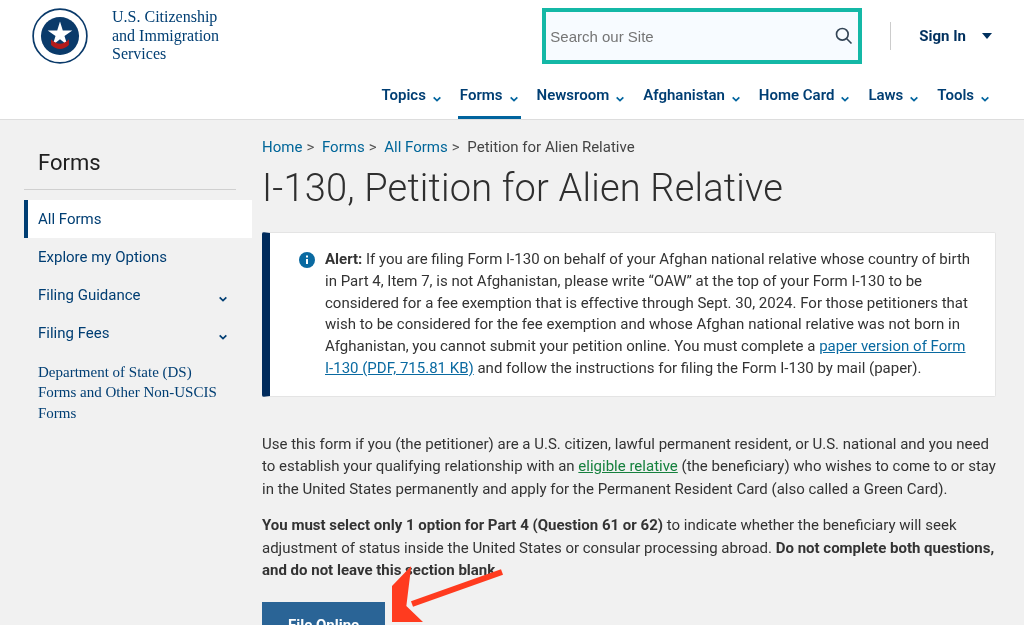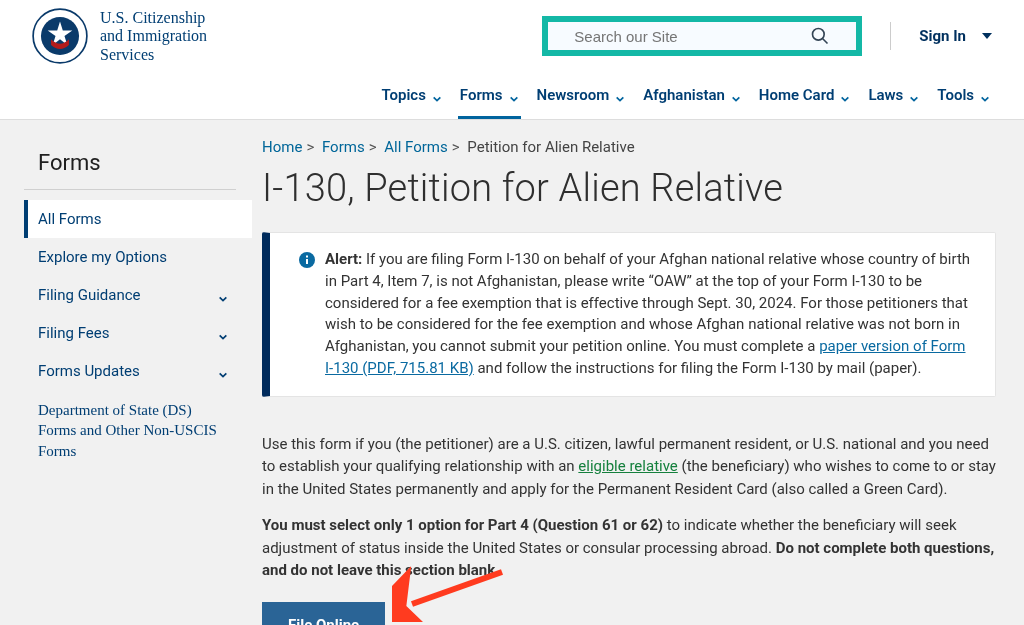--- a/index.html
+++ b/index.html
@@ -1,24 +1,24 @@
 <!DOCTYPE html>
 <html><head>
 <meta charset="utf-8">
 <style>
   * { box-sizing: border-box; margin: 0; padding: 0; }
   body { font-family: -apple-system, BlinkMacSystemFont, "Segoe UI", Roboto, Helvetica, Arial, sans-serif; background: #f1f1f1; color: #333; width: 1024px; }
   a { color: #006699; text-decoration: none; }
 
   .topbar { background: #fff; padding: 8px 32px; display: flex; align-items: center; gap: 16px; }
-  .logo-wrap { display: flex; align-items: flex-end; gap: 12px; }
+  .logo-wrap { display: flex; align-items: center; gap: 24px; }
   .seal { width: 56px; height: 56px; }
   .site-title { color: #003e73; font-family: Georgia, "Times New Roman", serif; font-size: 16px; line-height: 1.15; font-weight: 400; }
   .spacer { flex: 1; }
-  .search-box { display: flex; align-items: center; border: 6px solid #14b8a6; background: #f7fbff; width: 320px; height: 40px; padding: 0 26px; }
+  .search-box { display: flex; align-items: center; border: 4px solid #14b8a6; background: #f7fbff; width: 320px; height: 56px; padding: 0 4px; }
   .search-input { flex: 1; border: none; outline: none; background: transparent; font-size: 15px; color: #7a8aa0; }
   .search-icon { width: 20px; height: 20px; stroke: #345; fill: none; stroke-width: 2; }
   .vbar { width: 1px; height: 28px; background: #ccc; margin: 0 12px; }
   .signin { color: #00305e; font-weight: 700; font-size: 15px; display: flex; align-items: center; gap: 16px; }
   .caret-dn { width: 0; height: 0; border-left: 5px solid transparent; border-right: 5px solid transparent; border-top: 6px solid #00305e; display: inline-block; }
 
   .mainnav { background: #fff; border-bottom: 1px solid #ddd; }
   .mainnav-inner { display: flex; gap: 14px; padding: 0 32px; justify-content: flex-end; max-width: 1024px; }
   .nav-item { padding: 14px 2px 12px; color: #003e73; font-size: 15px; font-weight: 600; display: flex; align-items: center; gap: 6px; border-bottom: 3px solid transparent; }
   .nav-item.active { border-bottom-color: #00649e; }
@@ -147,26 +147,20 @@
           <span class="chev"><svg viewBox="0 0 12 12">
               <polyline points="2,4 6,8 10,4"></polyline>
             </svg></span>
         </div>
         <div class="side-item">
           <span>Filing Fees</span>
           <span class="chev"><svg viewBox="0 0 12 12">
               <polyline points="2,4 6,8 10,4"></polyline>
             </svg></span>
         </div>
-        <div class="side-item">
-          <span>Forms Updates</span>
-          <span class="chev"><svg viewBox="0 0 12 12">
-              <polyline points="2,4 6,8 10,4"></polyline>
-            </svg></span>
-        </div>
         <div class="side-item long">
           <span>Department of State (DS) Forms and Other Non-USCIS Forms</span>
         </div>
       </div>
   </div>
 
   <div class="main" style="position:relative;">
     <div class="crumbs">
       <a>Home</a><span class="sep">&gt;</span>
       <a>Forms</a><span class="sep">&gt;</span>

